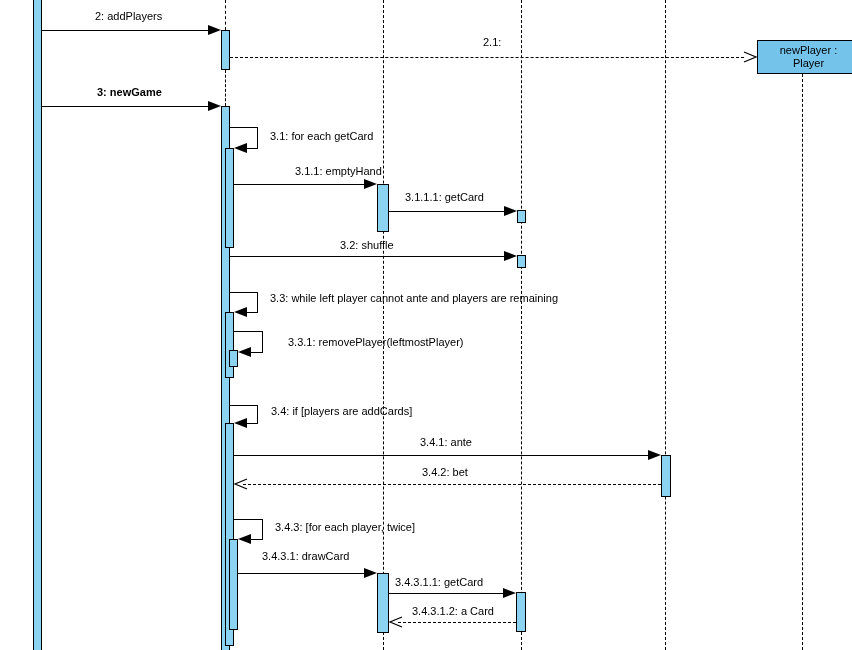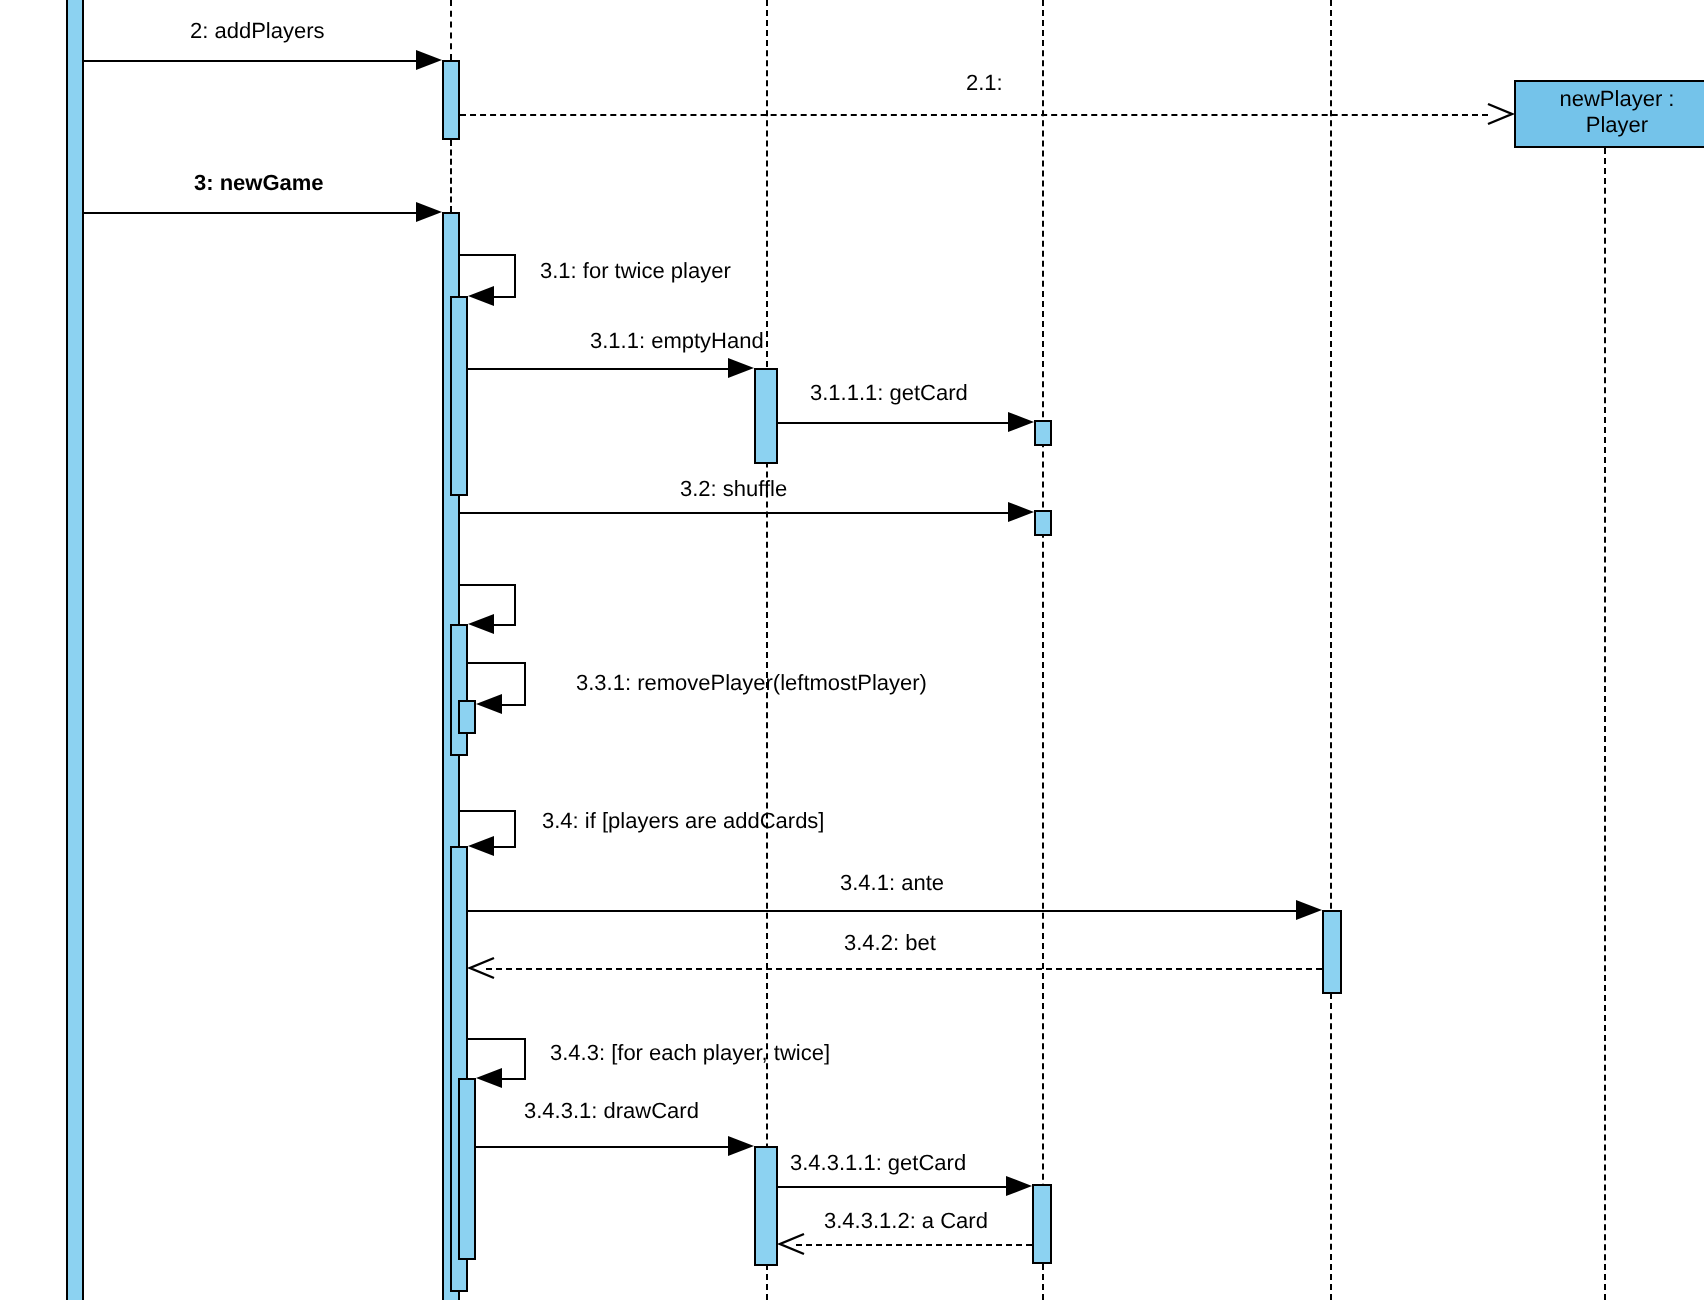--- a/index.html
+++ b/index.html
@@ -63,37 +63,38 @@
   <div class="lbl" style="left:483px; top:37px;">2.1:</div>
   <div class="line dashed" style="left:230px; top:57px; width:514px;"></div>
   <svg class="oah" style="left:743px; top:51px;" width="15" height="12">
       <path d="M1,1 L13,6 L1,11" fill="none" stroke="#000" stroke-width="1.2"></path>
     </svg>
 
   <div class="lbl" style="left:97px; top:87px;font-weight:bold;">3: newGame</div>
   <div class="line" style="left:42px; top:106px; width:170px;"></div>
   <div class="ah-r" style="left:208px; top:101px;"></div>
 
-  <div class="lbl" style="left:270px; top:131px;">3.1: for twice player</div>
+  <div class="lbl" style="left:270px; top:131px;">3.1: for each getCard</div>
   <div class="loop" style="left:230px; top:127px; width:28px; height:21px;"></div>
   <div class="line" style="left:247px; top:148px; width:11px;"></div>
   <div class="ah-l" style="left:234px; top:143px;"></div>
 
   <div class="lbl" style="left:250px; top:166px;margin-left:45px;">3.1.1: emptyHand</div>
   <div class="line" style="left:234px; top:184px; width:132px;"></div>
   <div class="ah-r" style="left:364px; top:179px;"></div>
 
   <div class="lbl" style="left:405px; top:192px;">3.1.1.1: getCard</div>
   <div class="line" style="left:389px; top:211px; width:117px;"></div>
   <div class="ah-r" style="left:504px; top:206px;"></div>
 
   <div class="lbl" style="left:340px; top:240px;">3.2: shuffle</div>
   <div class="line" style="left:230px; top:256px; width:276px;"></div>
   <div class="ah-r" style="left:504px; top:251px;"></div>
 
+  <div class="lbl" style="left:270px; top:293px;">3.3: while left player cannot ante and players are remaining</div>
   <div class="loop" style="left:230px; top:292px; width:28px; height:20px;"></div>
   <div class="line" style="left:247px; top:312px; width:11px;"></div>
   <div class="ah-l" style="left:234px; top:307px;"></div>
 
   <div class="lbl" style="left:288px; top:337px;">3.3.1: removePlayer(leftmostPlayer)</div>
   <div class="loop" style="left:234px; top:331px; width:29px; height:21px;"></div>
   <div class="line" style="left:251px; top:352px; width:12px;"></div>
   <div class="ah-l" style="left:238px; top:347px;"></div>
 
   <div class="lbl" style="left:271px; top:406px;">3.4: if [players are addCards]</div>

